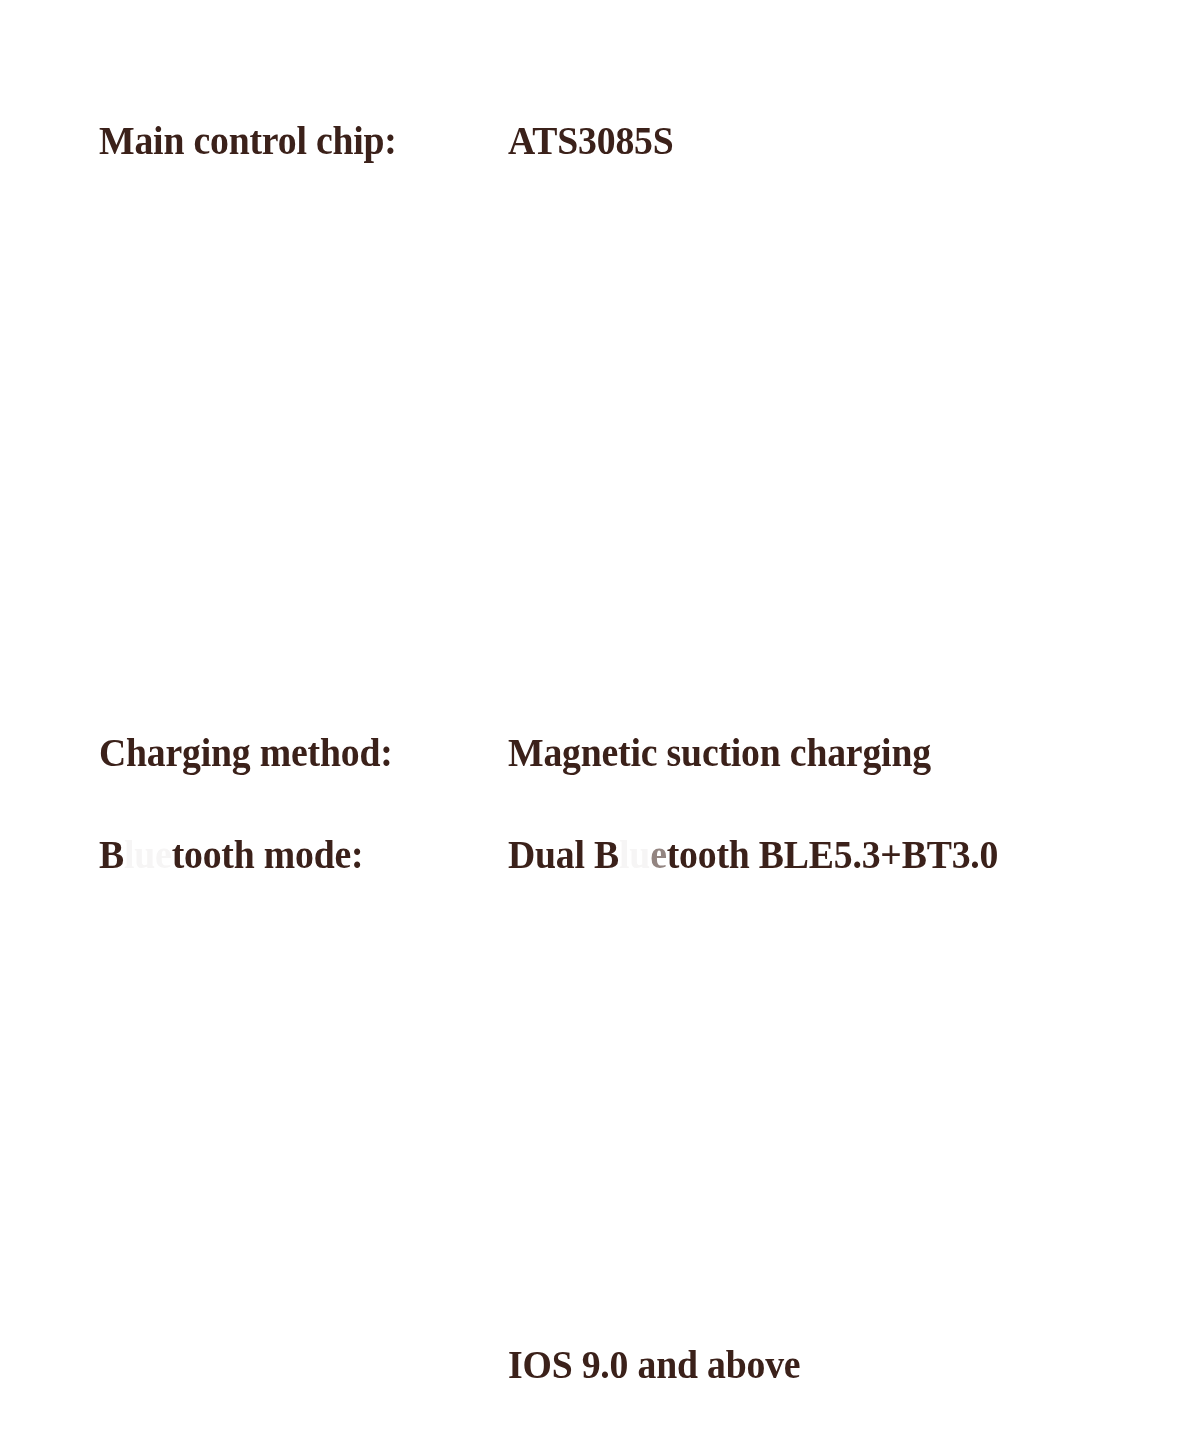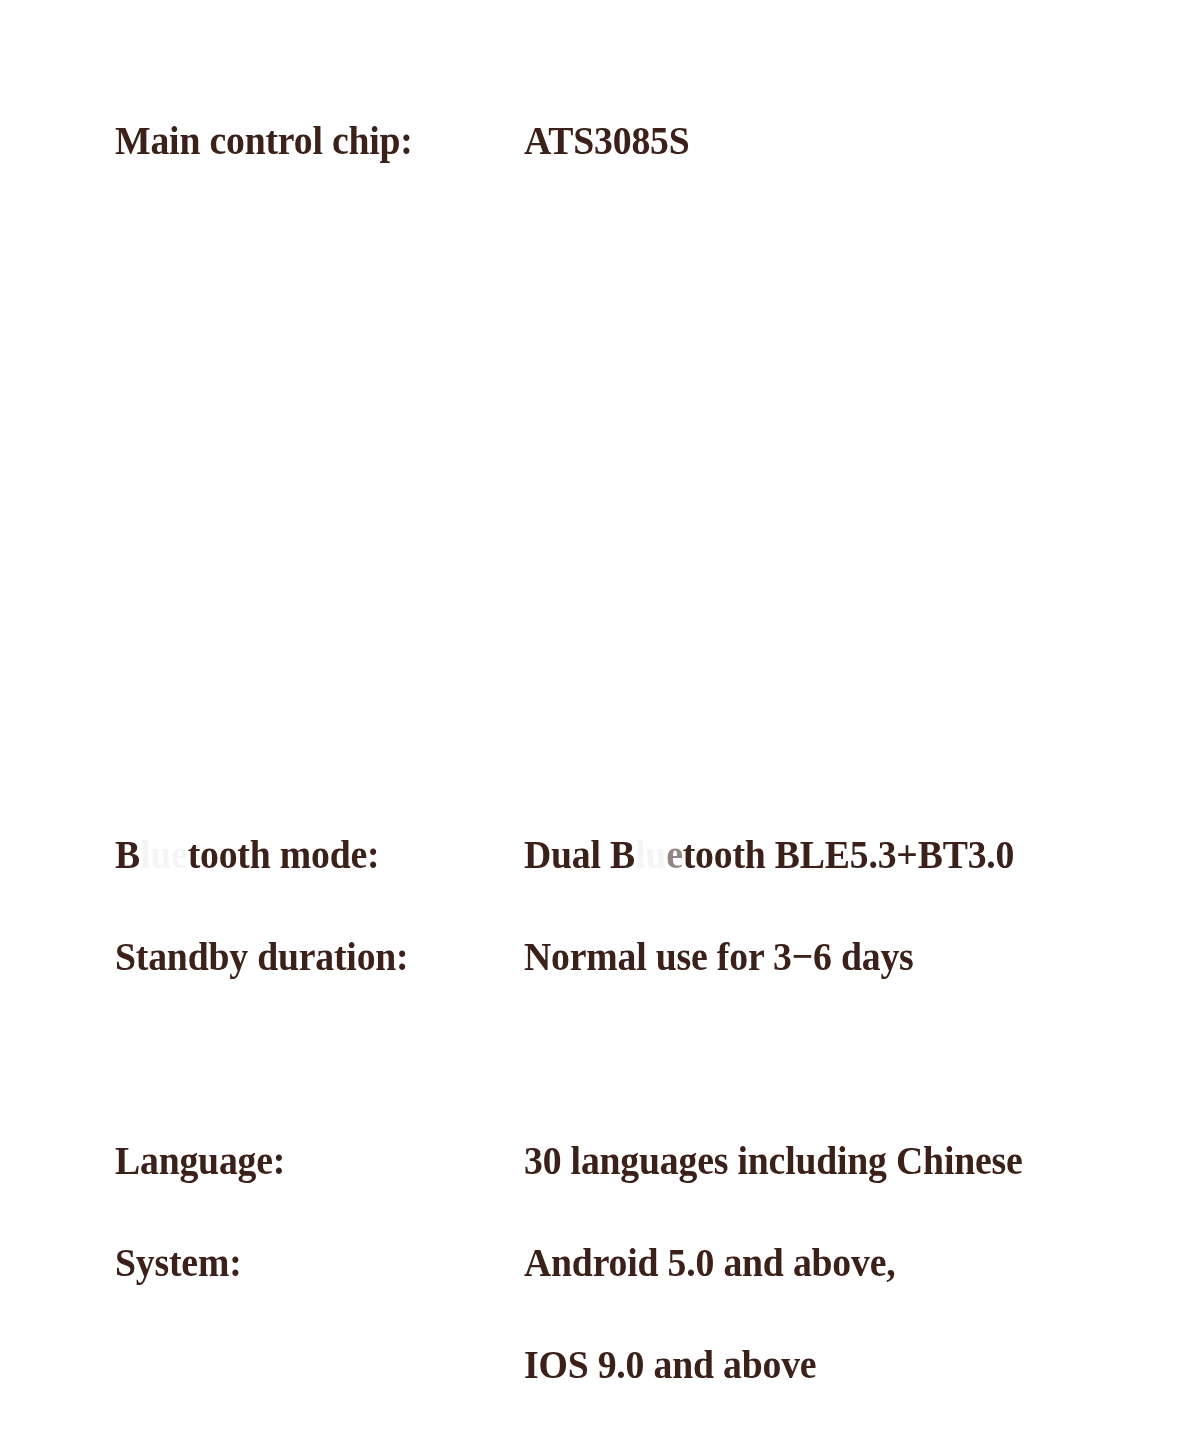--- a/index.html
+++ b/index.html
@@ -20,21 +20,21 @@
     position: absolute;
     left: 0;
     top: 0;
     width: 1200px;
     height: 1445px;
     background: #ffffff;
   }
 
   .spec-row {
     position: absolute;
-    left: 16px;
+    left: 0;
     width: 1100px;
     height: 102px;
     display: flex;
     align-items: center;
   }
 
   .spec-label {
     position: absolute;
     left: 99px;
     top: 0;
@@ -84,50 +84,42 @@
   <div class="spec-row" style="top:89px">
     <span class="spec-label">Main control chip:</span>
     <span class="spec-value">ATS3085S</span>
   </div>
 
 
 
 
 
 
+  <div class="spec-row" style="top:701px">
+    <span class="spec-label">Charging method:</span>
+    <span class="spec-value">Magnetic suction charging</span>
+  </div>
 
   <div class="spec-row" style="top:803px">
     <span class="spec-label">
         <span>B</span>
         <span class="faded">lu</span>
         <span class="faded">e</span>
         <span>tooth mode:</span>
       </span>
     <span class="spec-value">
         <span>Dual B</span>
         <span class="faded">lu</span>
         <span class="faded-edge">e</span>
         <span>tooth BLE5.3+BT3.0</span>
       </span>
   </div>
 
-  <div class="spec-row" style="top:905px">
-    <span class="spec-label">Standby duration:</span>
-    <span class="spec-value">Normal use for 3−6 days</span>
-  </div>
 
 
-  <div class="spec-row" style="top:1109px">
-    <span class="spec-label">Language:</span>
-    <span class="spec-value">30 languages including Chinese</span>
-  </div>
 
-  <div class="spec-row" style="top:1211px">
-    <span class="spec-label">System:</span>
-    <span class="spec-value">Android 5.0 and above,</span>
-  </div>
 
   <div class="spec-row continuation" style="top:1313px">
 
     <span class="spec-value">IOS 9.0 and above</span>
   </div>
 
 </div>
 
 </body></html>

